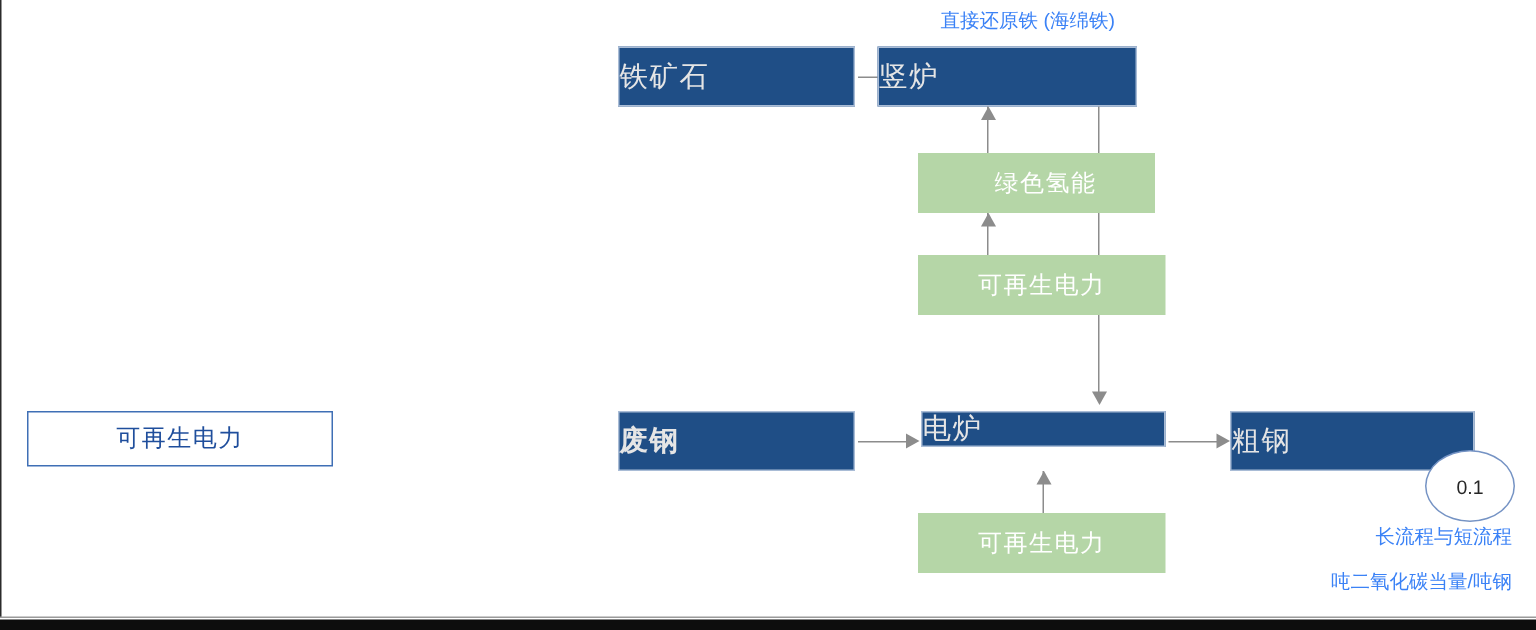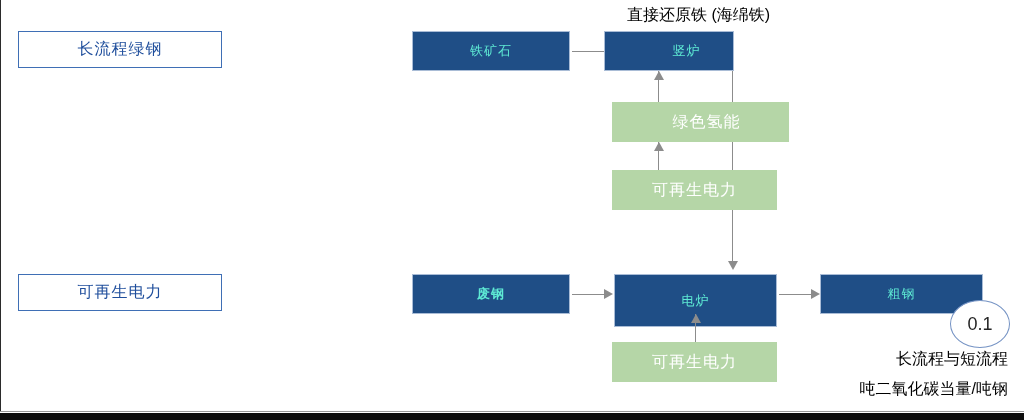--- a/index.html
+++ b/index.html
@@ -52,23 +52,22 @@
   }
 
   
   .box-blue {
     position: absolute;
     box-sizing: border-box;
     background: #1f4e86;
     border: 1px solid #a9bcd6;
     display: flex;
     align-items: center;
-    justify-content: center;
-    color: #5eead4;
-    font-size: 13px;
+    color: #e5e5e5;
+    font-size: 19px;
     letter-spacing: 1px;
   }
 
   
   .box-green {
     position: absolute;
     box-sizing: border-box;
     background: #b5d6a7;
     display: flex;
     align-items: center;
@@ -107,95 +106,92 @@
     position: absolute;
     width: 0; height: 0;
     border-left: 5px solid transparent;
     border-right: 5px solid transparent;
     border-top: 9px solid #8c8c8c;
   }
 
   
   .caption {
     position: absolute;
-    color: #000000;
-    font-size: 16px;
+    color: #3b82f6;
+    font-size: 13px;
     white-space: nowrap;
   }
   .caption-right {
     text-align: right;
   }
 
   
   .value-bubble {
     position: absolute;
     box-sizing: border-box;
     border: 1px solid #7593c4;
     border-radius: 50%;
     background: #ffffff;
     display: flex;
     align-items: center;
     justify-content: center;
     color: #262626;
-    font-size: 18px;
+    font-size: 13px;
   }
 </style>
 </head>
 <body>
 
 <div id="canvas">
 
   <div class="edge-left"></div>
 
-  <div class="label-box" style="left:18px; top:31px; width:204px; height:37px;">
-    <span>长流程绿钢</span>
-  </div>
 
   <div class="label-box" style="left:18px; top:274px; width:204px; height:37px;">
     <span>可再生电力</span>
   </div>
 
   <div class="box-blue" style="left:412px; top:31px; width:158px; height:40px;">
     <span>铁矿石</span>
   </div>
 
   <div class="conn-h" style="left:572px; top:51px; width:34px;"></div>
   <div class="arrow-right" style="left:604px; top:46px;"></div>
 
-  <div class="box-blue" style="left:604px; top:31px; width:130px; height:40px;padding-left:35px;">
+  <div class="box-blue" style="left:585px; top:31px; width:173px; height:40px;">
     <span>竖炉</span>
   </div>
 
   <div class="caption" style="left:627px; top:5px;">直接还原铁 (海绵铁)</div>
 
   <div class="conn-v" style="left:732px; top:71px; height:197px;"></div>
   <div class="arrow-down" style="left:728px; top:261px;"></div>
 
   <div class="conn-v" style="left:658px; top:71px; height:31px;"></div>
   <div class="arrow-up" style="left:654px; top:71px;"></div>
 
-  <div class="box-green" style="left:612px; top:102px; width:177px; height:40px;padding-left:12px;">
+  <div class="box-green" style="left:612px; top:102px; width:158px; height:40px;padding-left:12px;">
     <span>绿色氢能</span>
   </div>
 
   <div class="conn-v" style="left:658px; top:142px; height:30px;"></div>
   <div class="arrow-up" style="left:654px; top:142px;"></div>
 
   <div class="box-green" style="left:612px; top:170px; width:165px; height:40px;">
     <span>可再生电力</span>
   </div>
 
   <div class="box-blue" style="left:412px; top:274px; width:158px; height:40px;font-weight:bold;">
     <span>废钢</span>
   </div>
 
   <div class="conn-h" style="left:572px; top:294px; width:34px;"></div>
   <div class="arrow-right" style="left:604px; top:289px;"></div>
 
-  <div class="box-blue" style="left:614px; top:274px; width:163px; height:53px;">
+  <div class="box-blue" style="left:614px; top:274px; width:163px; height:24px;">
     <span>电炉</span>
   </div>
 
   <div class="conn-h" style="left:779px; top:294px; width:34px;"></div>
   <div class="arrow-right" style="left:811px; top:289px;"></div>
 
   <div class="box-blue" style="left:820px; top:274px; width:163px; height:40px;">
     <span>粗钢</span>
   </div>
 

